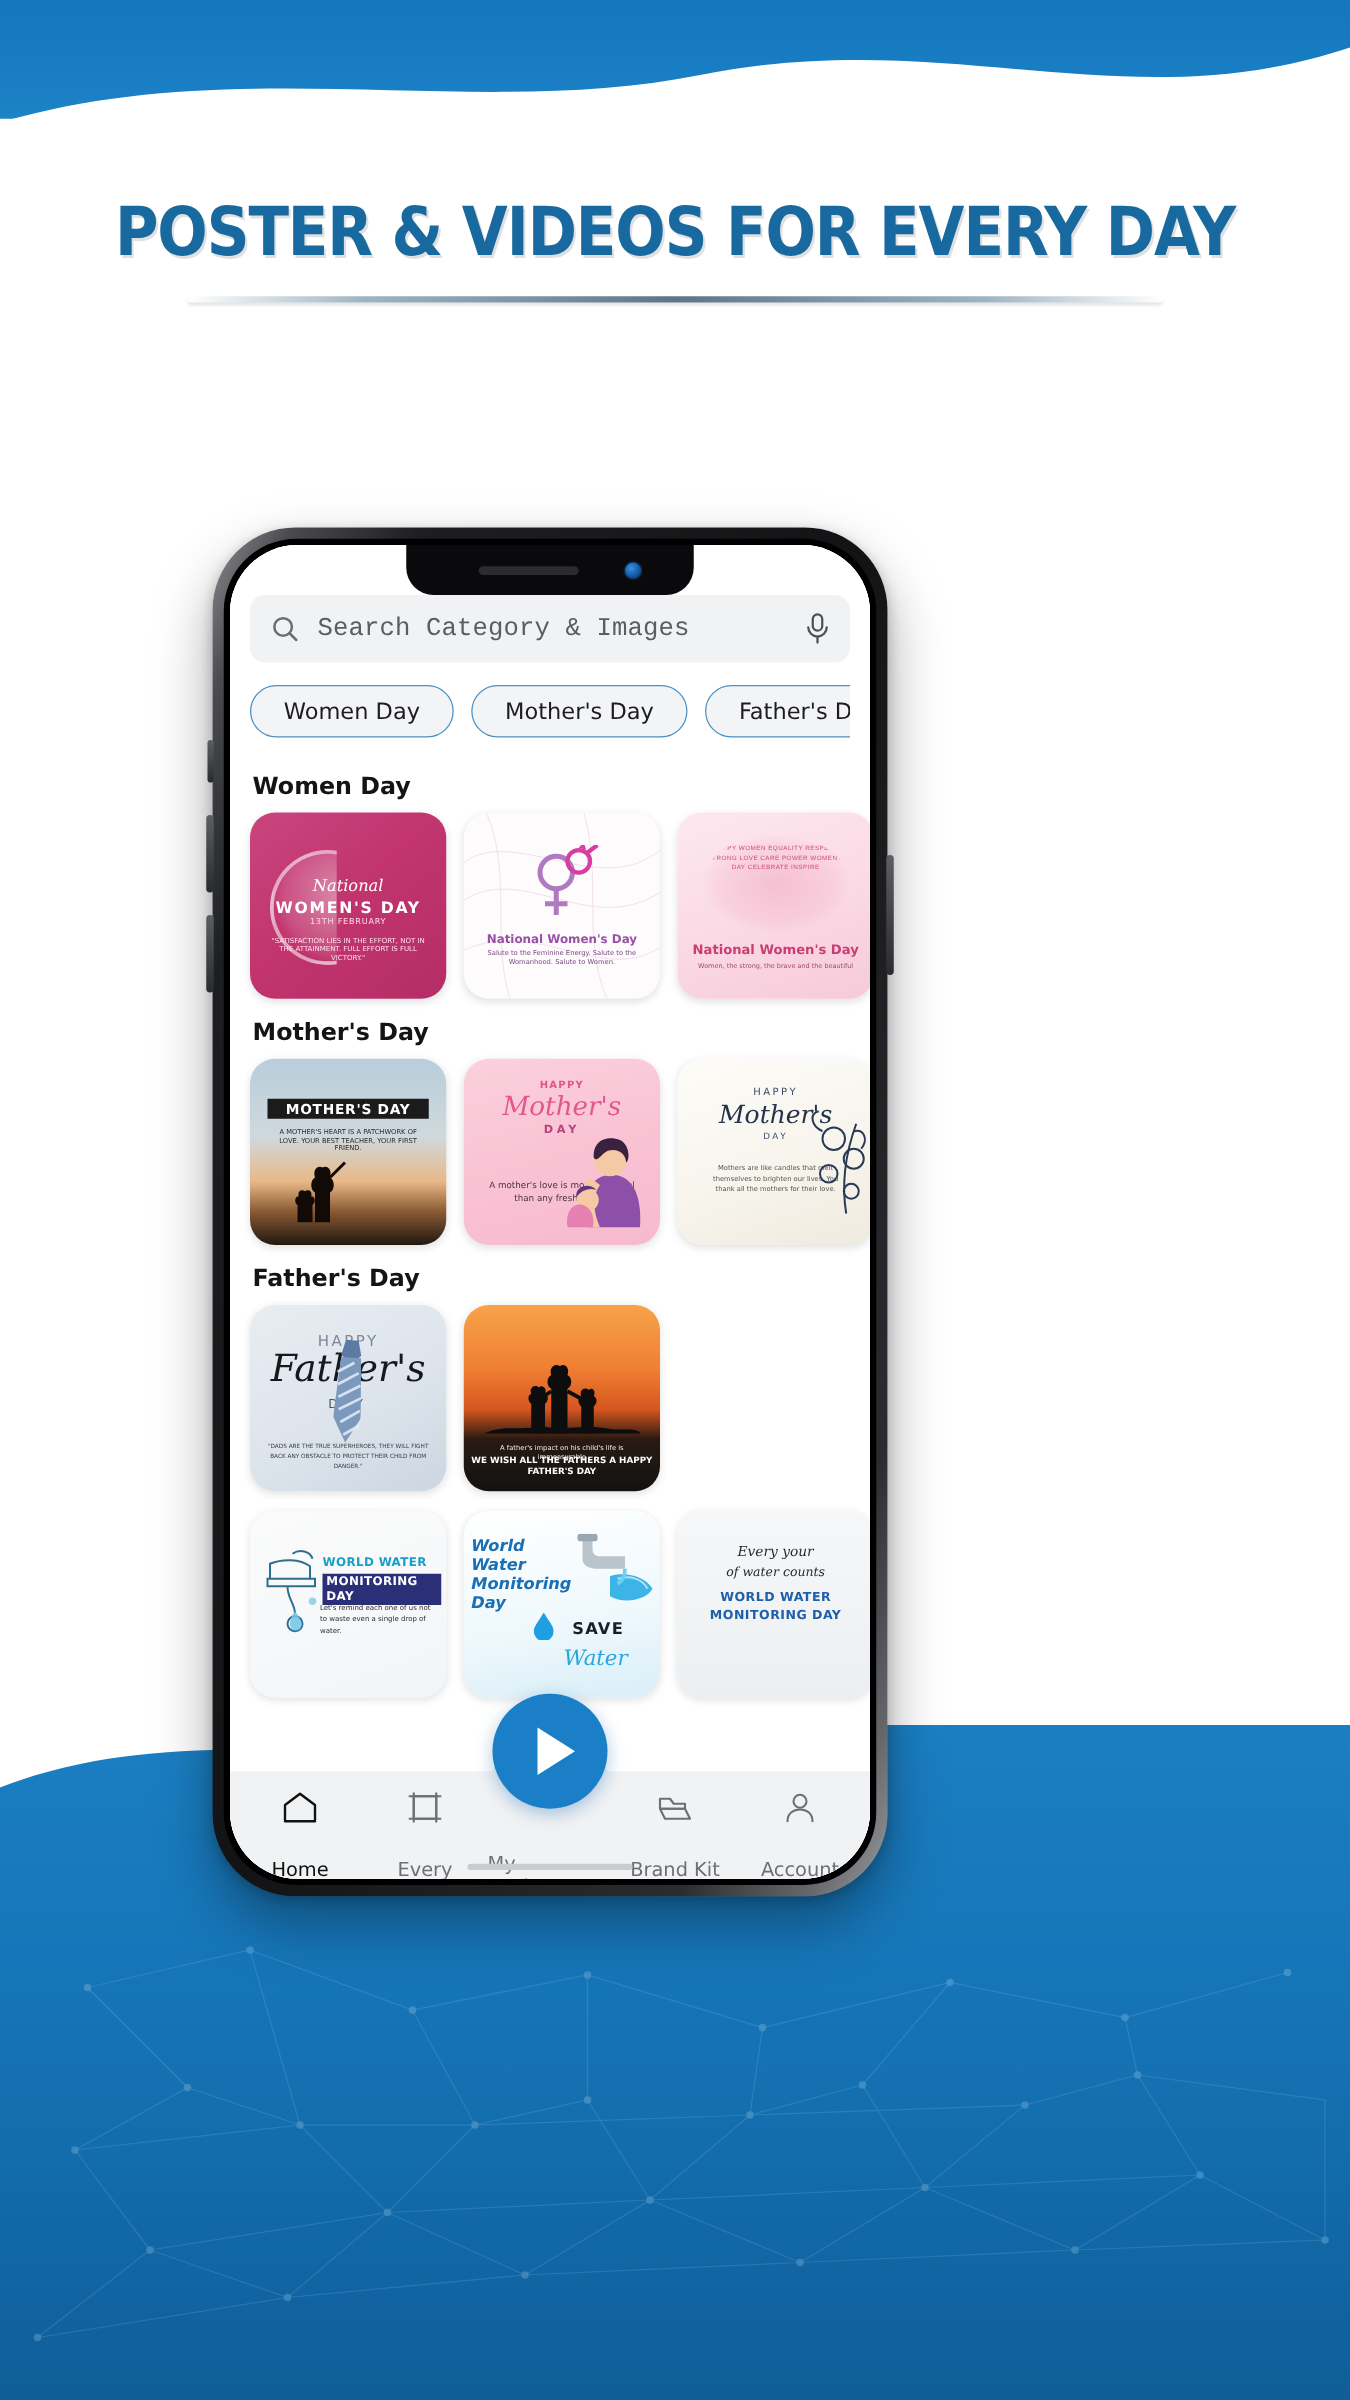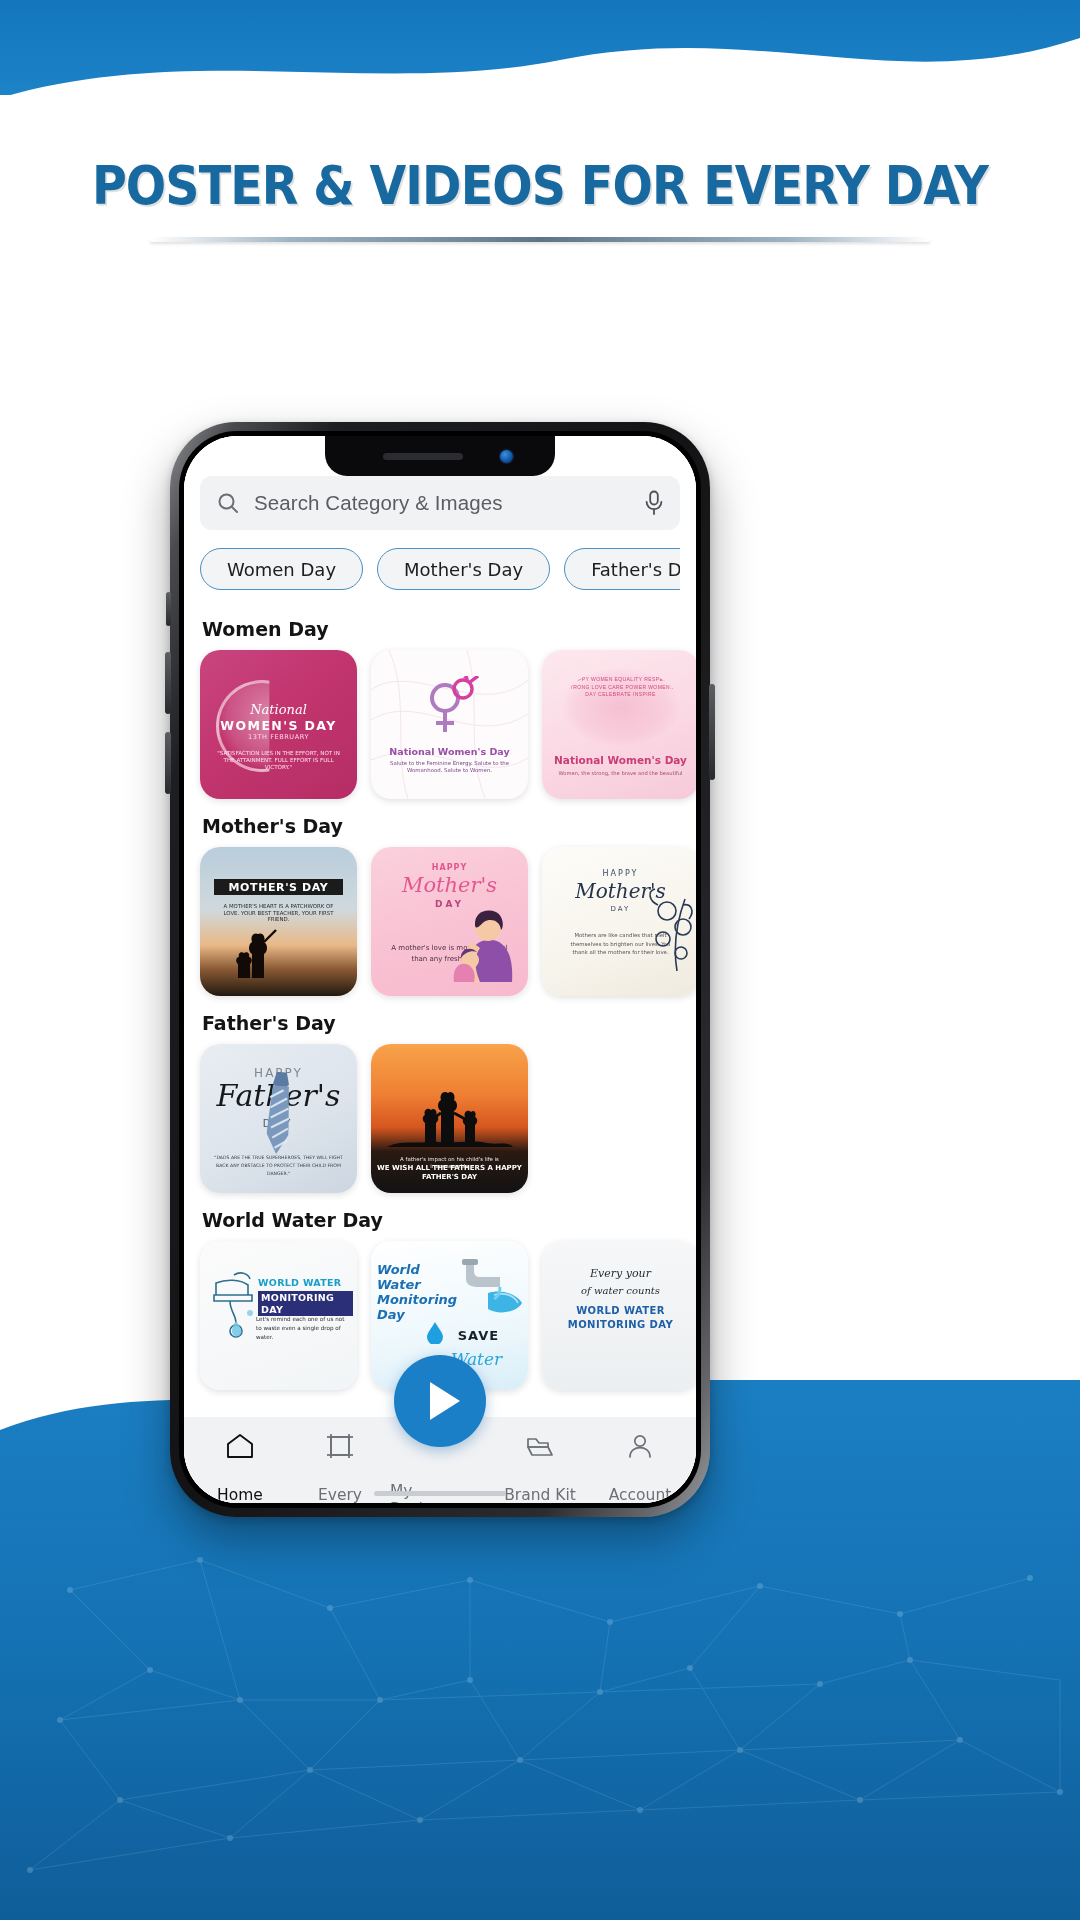--- a/index.html
+++ b/index.html
@@ -127,21 +127,21 @@
     display: flex; align-items: center; gap: 14px;
     height: 54px; border-radius: 12px;
     background: #f1f2f4;
     padding: 0 16px;
     margin-top: 14px;
   }
   .search-icon svg { display: block; }
   .search-ph {
     flex: 1;
     font-size: 20.5px; color: #5b5d63;
-    font-family: Liberation Sans, sans-serif;
+    font-family: Liberation Mono, monospace;
     letter-spacing: .1px;
   }
   .mic-icon svg { display: block; }
 
   .chips {
     display: flex; gap: 14px; padding: 18px 0 6px;
     overflow: hidden; white-space: nowrap;
   }
   .chip {
     flex: 0 0 auto;
@@ -569,21 +569,20 @@
                     <path d="M0,58 C16,50 30,56 46,52 C64,56 82,50 100,54 C112,56 120,52 126,58 Z" fill="#0d0d0d"></path>
                   </svg>
                   <div class="card-txt t1">A father's impact on his child's life is immeasurable</div>
                   <div class="card-txt t2">WE WISH ALL THE FATHERS A HAPPY FATHER'S DAY</div>
                 </div>
 
               </div>
             </div>
 
             <div class="section">
-              <div class="section-title">World Water Day</div>
               <div class="cards">
 
                 <div class="card c-ww1">
                   <svg class="tap" viewBox="0 0 58 68">
                     <g fill="none" stroke="#2c6f8e" stroke-width="1.6">
                       <path d="M4,24 L4,12 C14,8 28,8 36,14 L36,24"></path>
                       <path d="M2,24 L40,24 L40,30 L2,30 Z"></path>
                       <path d="M18,30 C18,40 24,44 24,52"></path>
                       <path d="M22,4 C28,0 36,2 38,8"></path>
                       <circle cx="24" cy="60" r="6"></circle>

